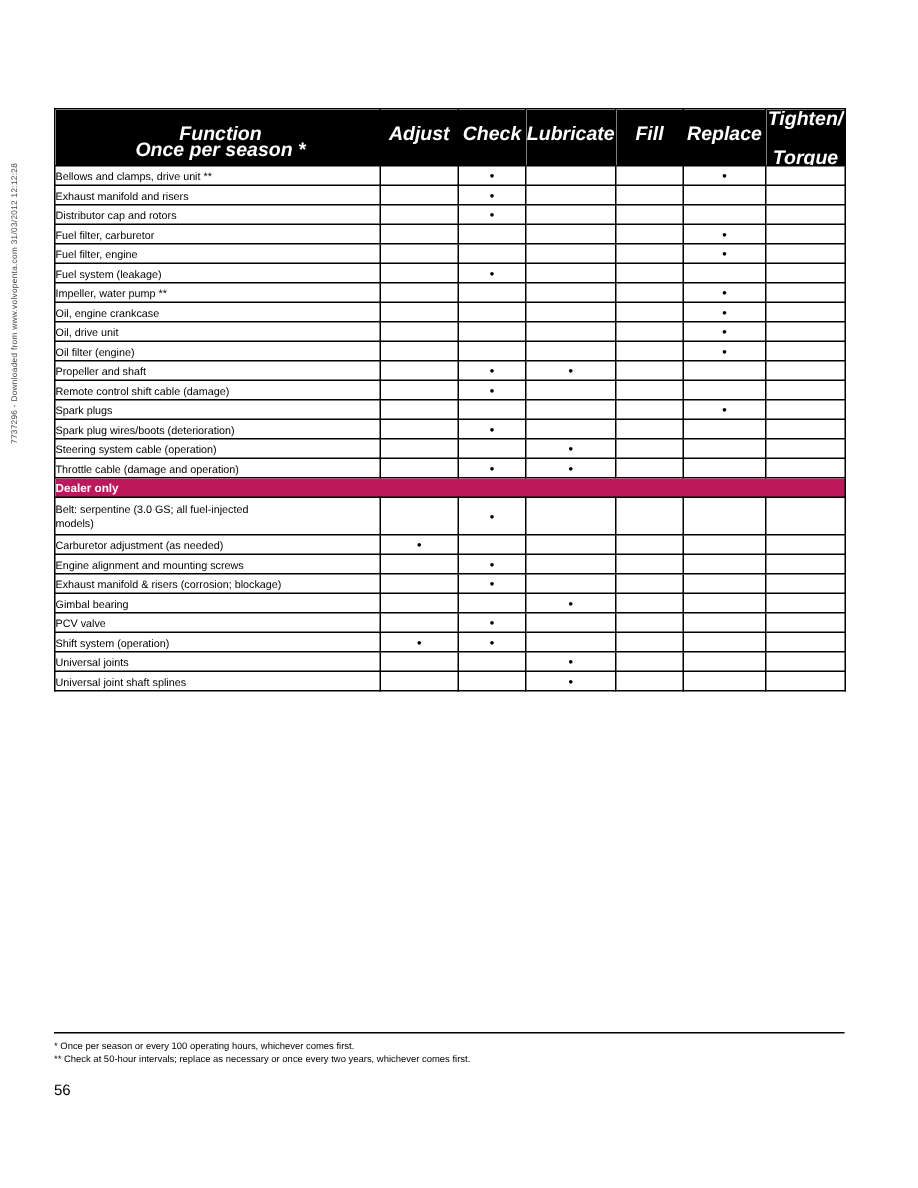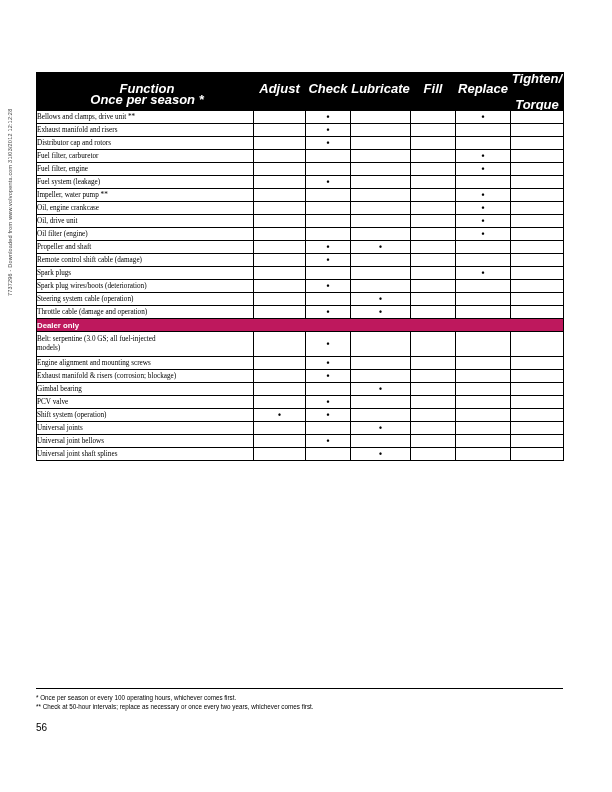--- a/index.html
+++ b/index.html
@@ -55,21 +55,20 @@
   .hdr-line { line-height: 10px; margin-top: 16px; }
   .hdr-line2 { line-height: 12px; padding-left: 4px; }
   .hdr-fn { padding-left: 4px; }
   tbody td { height: 12px; font-size: 7.2px; background: #fff; }
   tbody tr.tall td { height: 24px; }
   td.fn-cell {
     text-align: left;
     padding-left: 5px;
     white-space: pre-line;
     line-height: 9px;
-    font-family: Liberation Serif, serif;
   }
   td.mark-cell {
     text-align: center;
     font-size: 8.5px;
     font-weight: bold;
     line-height: 8px;
   }
   td.section-bar {
     background: #be185d;
     color: #fff;
@@ -297,20 +296,29 @@
           <td class="fn-cell">Belt: serpentine (3.0 GS; all fuel-injected
 models)</td>
           <td class="mark-cell"></td>
           <td class="mark-cell">•</td>
           <td class="mark-cell"></td>
           <td class="mark-cell"></td>
           <td class="mark-cell"></td>
           <td class="mark-cell"></td>
         </tr>
         <tr>
+          <td class="fn-cell">Carburetor adjustment (as needed)</td>
+          <td class="mark-cell">•</td>
+          <td class="mark-cell"></td>
+          <td class="mark-cell"></td>
+          <td class="mark-cell"></td>
+          <td class="mark-cell"></td>
+          <td class="mark-cell"></td>
+        </tr>
+        <tr>
           <td class="fn-cell">Engine alignment and mounting screws</td>
           <td class="mark-cell"></td>
           <td class="mark-cell">•</td>
           <td class="mark-cell"></td>
           <td class="mark-cell"></td>
           <td class="mark-cell"></td>
           <td class="mark-cell"></td>
         </tr>
         <tr>
           <td class="fn-cell">Exhaust manifold &amp; risers (corrosion; blockage)</td>
@@ -346,29 +354,20 @@
           <td class="mark-cell"></td>
           <td class="mark-cell"></td>
           <td class="mark-cell"></td>
           <td class="mark-cell"></td>
         </tr>
         <tr>
           <td class="fn-cell">Universal joints</td>
           <td class="mark-cell"></td>
           <td class="mark-cell"></td>
           <td class="mark-cell">•</td>
-          <td class="mark-cell"></td>
-          <td class="mark-cell"></td>
-          <td class="mark-cell"></td>
-        </tr>
-        <tr>
-          <td class="fn-cell">Universal joint bellows</td>
-          <td class="mark-cell"></td>
-          <td class="mark-cell">•</td>
-          <td class="mark-cell"></td>
           <td class="mark-cell"></td>
           <td class="mark-cell"></td>
           <td class="mark-cell"></td>
         </tr>
         <tr>
           <td class="fn-cell">Universal joint shaft splines</td>
           <td class="mark-cell"></td>
           <td class="mark-cell"></td>
           <td class="mark-cell">•</td>
           <td class="mark-cell"></td>

